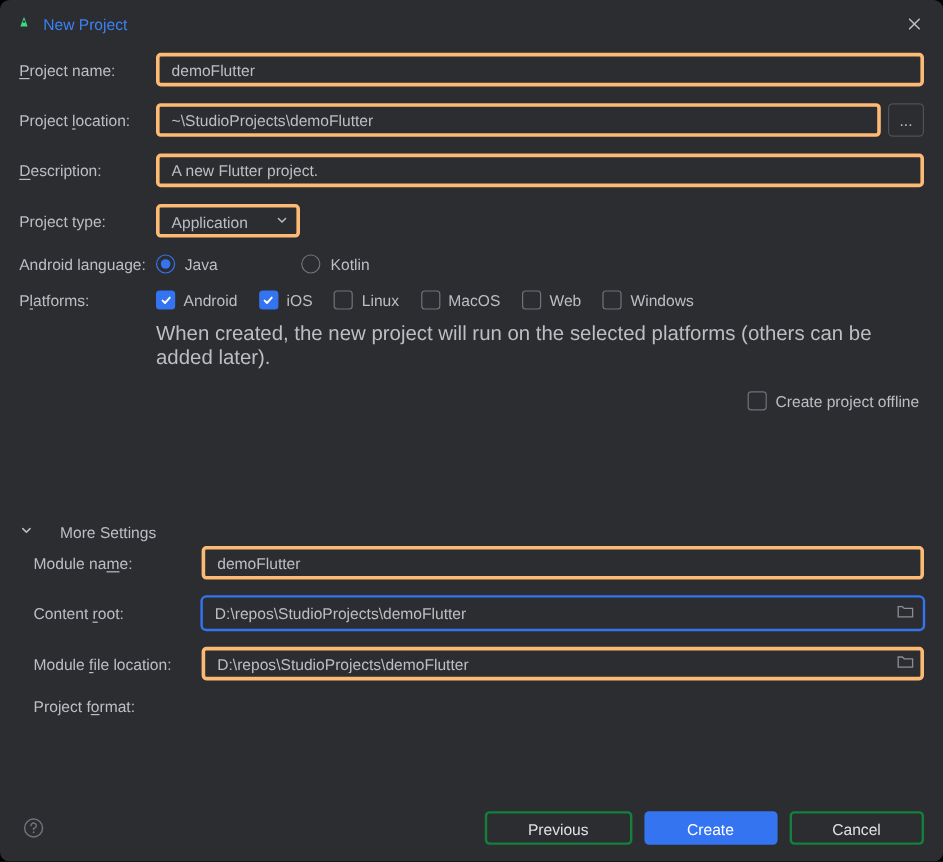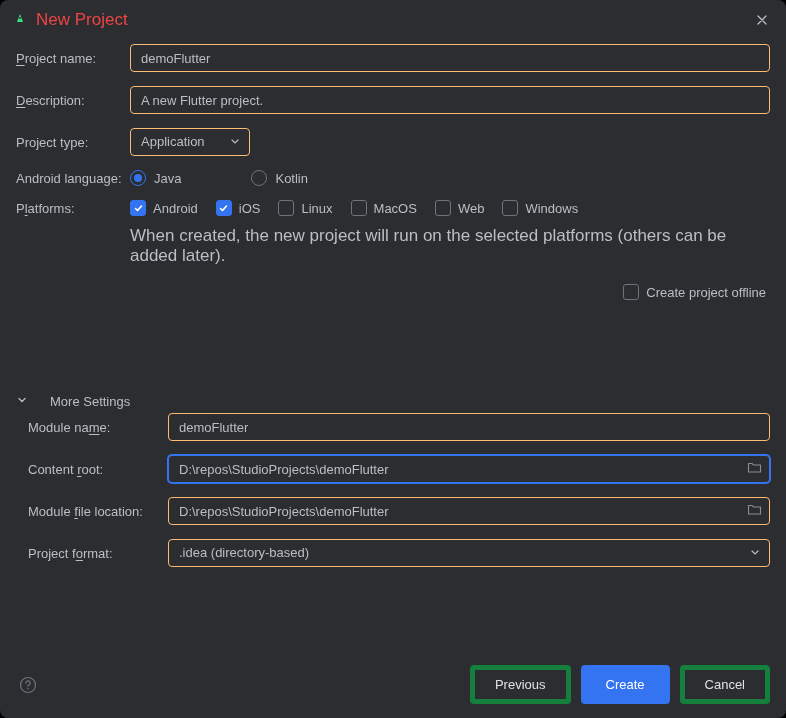--- a/index.html
+++ b/index.html
@@ -27,22 +27,22 @@
   padding: 8px 12px;
   height: 40px;
 }
 .titlebar .app-icon {
   width: 16px;
   height: 16px;
   margin-right: 8px;
 }
 .titlebar .title {
   flex: 1;
-  color: #ef4444;
-  font-size: 17px;
+  color: #3b82f6;
+  font-size: 13px;
 }
 .titlebar .close {
   width: 24px;
   height: 24px;
   display: flex;
   align-items: center;
   justify-content: center;
   cursor: pointer;
 }
 .content {
@@ -57,21 +57,21 @@
 }
 .form-row .label {
   width: 114px;
   flex-shrink: 0;
   color: #bcbec4;
 }
 .form-row .label .u { text-decoration: underline; text-underline-offset: 2px; }
 .form-row .field { flex: 1; display: flex; gap: 6px; align-items: center; }
 .text-input, .select {
   background: #2b2d30;
-  border: 1px solid #fdba74;
+  border: 3px solid #fdba74;
   border-radius: 4px;
   color: #bcbec4;
   padding: 5px 10px;
   font-size: 13px;
   font-family: inherit;
   width: 100%;
   height: 28px;
 }
 .text-input.focused { border: 1px solid #3574f0; box-shadow: 0 0 0 1px #3574f0; }
 .browse-btn {
@@ -171,29 +171,29 @@
   gap: 10px;
 }
 .footer .help {
   width: 24px; height: 24px;
   display: flex; align-items: center; justify-content: center;
   cursor: pointer;
 }
 .footer .spacer-h { flex: 1; }
 .btn {
   background: #2b2d30;
-  border: 5px solid #15803d;
+  border: 2px solid #15803d;
   border-radius: 4px;
   color: #dfe1e5;
-  padding: 6px 20px;
+  padding: 6px 34px;
   font-size: 13px;
   font-family: inherit;
   cursor: pointer;
   min-width: 74px;
-  height: 39px;
+  height: 28px;
 }
 .btn.primary {
   background: #3574f0;
   border-color: #3574f0;
   color: #fff;
 }
 </style>
 </head>
 <body>
 
@@ -216,20 +216,27 @@
 
   <div class="content">
 
     <div class="form-row">
       <span class="label"><span class="u">P</span>roject name:</span>
       <div class="field">
         <input class="text-input" value="demoFlutter" style="">
       </div>
     </div>
 
+    <div class="form-row">
+      <span class="label">Project <span class="u">l</span>ocation:</span>
+      <div class="field">
+        <input class="text-input" value="~\StudioProjects\demoFlutter" style="">
+        <div class="browse-btn">...</div>
+      </div>
+    </div>
 
     <div class="form-row">
       <span class="label"><span class="u">D</span>escription:</span>
       <div class="field">
         <input class="text-input" value="A new Flutter project." style="">
       </div>
     </div>
 
     <div class="form-row">
       <span class="label">Project type:</span>
@@ -354,30 +361,20 @@
               <svg width="15" height="15" viewBox="0 0 15 15">
                   <path d="M1.5 3.5 L5 3.5 L6.5 5 L13.5 5 L13.5 12 L1.5 12 Z" stroke="#8a8d93" stroke-width="1.1" fill="none"></path>
                 </svg>
             </span>
           </div>
         </div>
       </div>
 
       <div class="form-row">
         <span class="label">Project f<span class="u">o</span>rmat:</span>
-        <div class="field">
-          <div class="select-wrapper full">
-            <div class="select format-select">.idea (directory-based)</div>
-            <span class="chevron">
-              <svg width="10" height="10" viewBox="0 0 10 10">
-                  <path d="M2 3.5 L5 6.5 L8 3.5" stroke="#bcbec4" stroke-width="1.2" fill="none" stroke-linecap="round"></path>
-                </svg>
-            </span>
-          </div>
-        </div>
       </div>
 
     </div>
 
   </div>
 
   <div class="footer">
     <span class="help">
       <svg width="18" height="18" viewBox="0 0 18 18">
           <circle cx="9" cy="9" r="7.5" stroke="#6f737a" stroke-width="1.2" fill="none"></circle>

